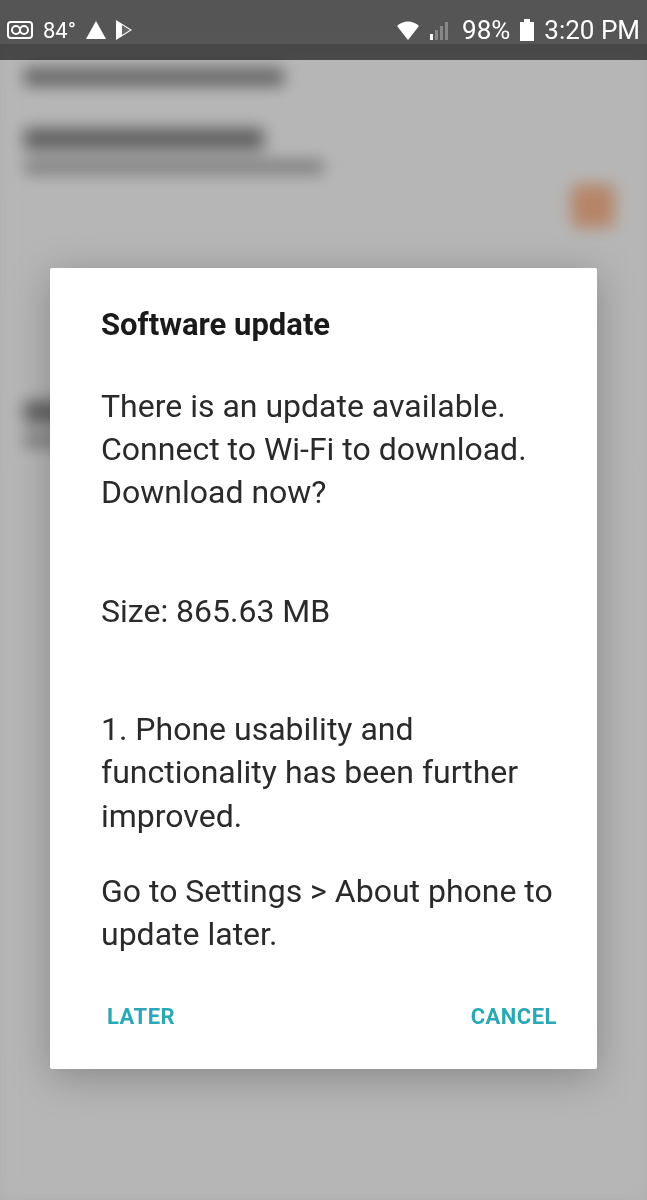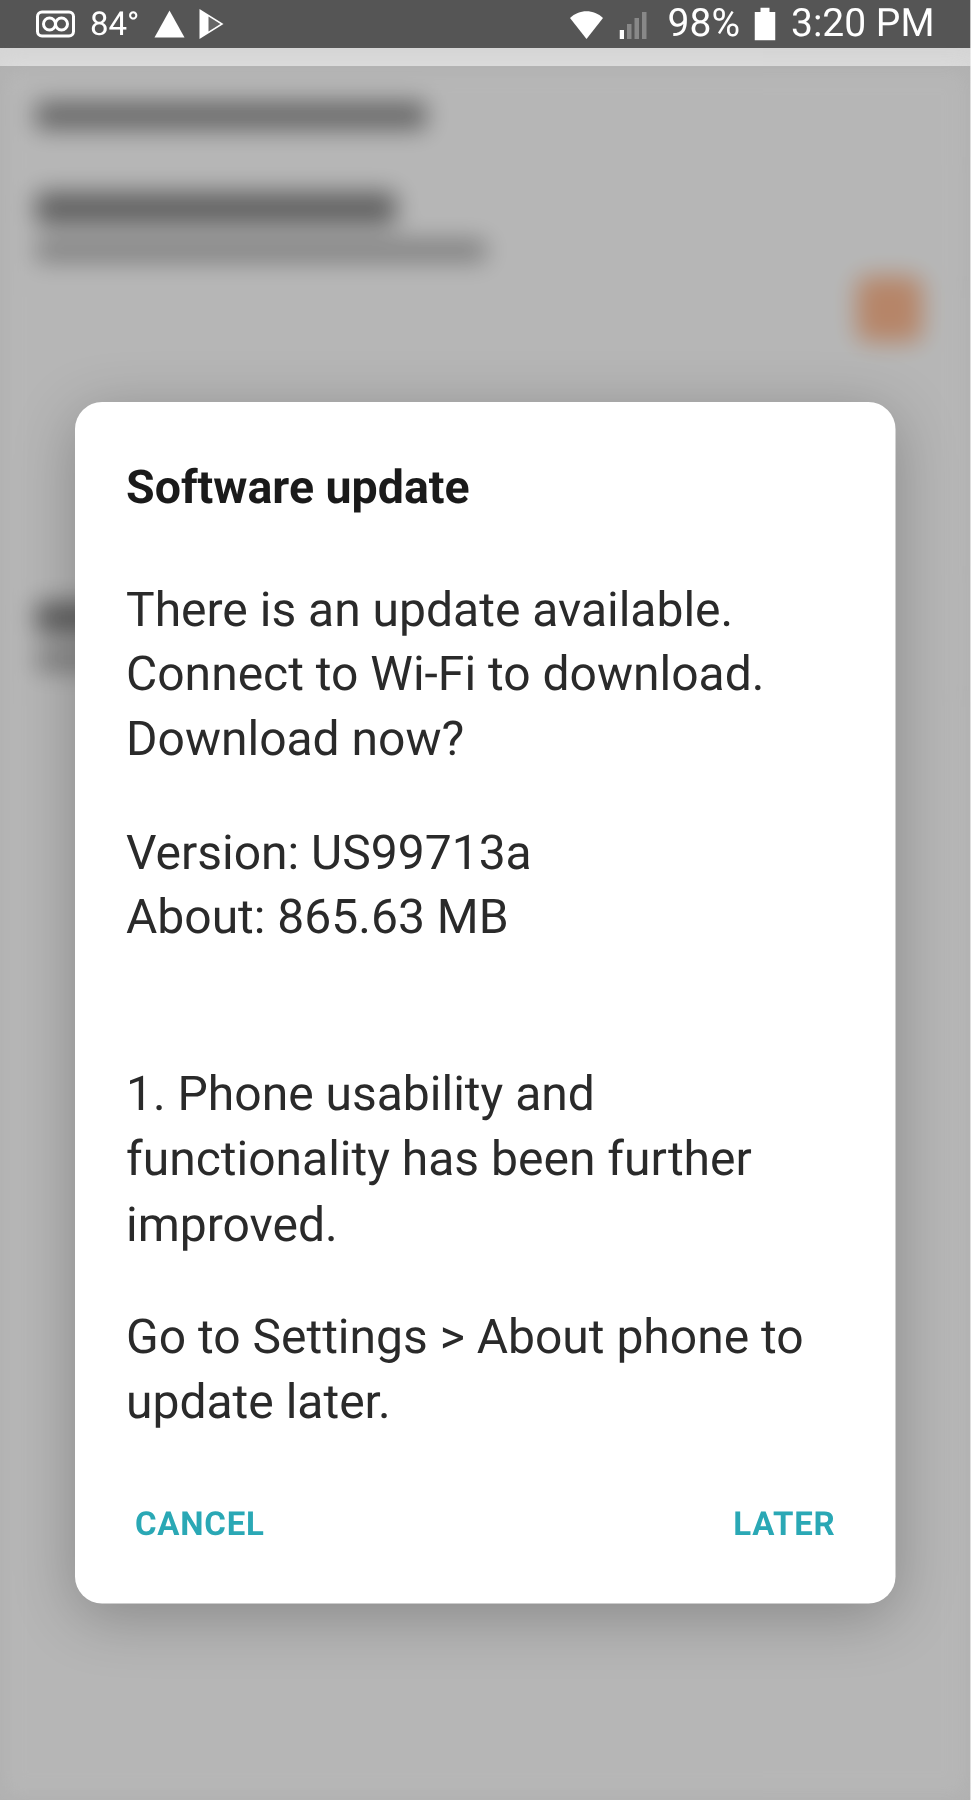--- a/index.html
+++ b/index.html
@@ -9,28 +9,28 @@
     }
     body {
       width: 647px;
       height: 1200px;
       font-family: Roboto, "Helvetica Neue", Arial, sans-serif;
       background: #d5d5d5;
       position: relative;
       overflow: hidden;
     }
     .statusbar {
-      height: 32px;
+      height: 60px;
       width: 100%;
       background: rgba(0,0,0,0.6);
       color: #fff;
       display: flex;
       align-items: center;
       justify-content: space-between;
-      padding: 0 24px;
+      padding: 0 7px;
       font-size: 22px;
       position: relative;
       z-index: 3;
     }
     .status-left, .status-right {
       display: flex;
       align-items: center;
       gap: 10px;
     }
     .status-left .voicemail {
@@ -149,23 +149,23 @@
       bottom: 0;
       background: rgba(0,0,0,0.18);
       z-index: 1;
     }
     .dialog {
       position: absolute;
       top: 268px;
       left: 50px;
       right: 50px;
       background: #fff;
-      border-radius: 18px;
+      border-radius: 2px;
       z-index: 2;
-      padding: 38px 34px 20px 34px;
+      padding: 38px 34px 20px 51px;
       box-shadow: 0 8px 40px rgba(0,0,0,0.25);
     }
     .dialog-title {
       font-size: 31px;
       font-weight: 700;
       color: #1a1a1a;
       margin-bottom: 42px;
     }
     .dialog-body {
       font-size: 32px;
@@ -246,26 +246,26 @@
   </div>
 </div>
 
 <div class="overlay"></div>
 
 <div class="dialog">
   <div class="dialog-title">Software update</div>
   <div class="dialog-body">
     <p>There is an update available. Connect to Wi-Fi to download. Download now?</p>
     <p>
-      <span class="nowrap"><span>Version: </span><span>US99713a</span></span><br>
-      <span class="nowrap"><span>About: </span><span>865.63 MB</span></span>
+      <br>
+      <span class="nowrap"><span>Size: </span><span>865.63 MB</span></span>
     </p>
     <p>
       <br>
       <span>1. Phone usability and functionality has been further improved.</span>
     </p>
     <p>Go to Settings &gt; About phone to update later.</p>
   </div>
   <div class="dialog-actions">
+    <button class="dialog-btn">LATER</button>
     <button class="dialog-btn">CANCEL</button>
-    <button class="dialog-btn">LATER</button>
   </div>
 </div>
 
 </body></html>

